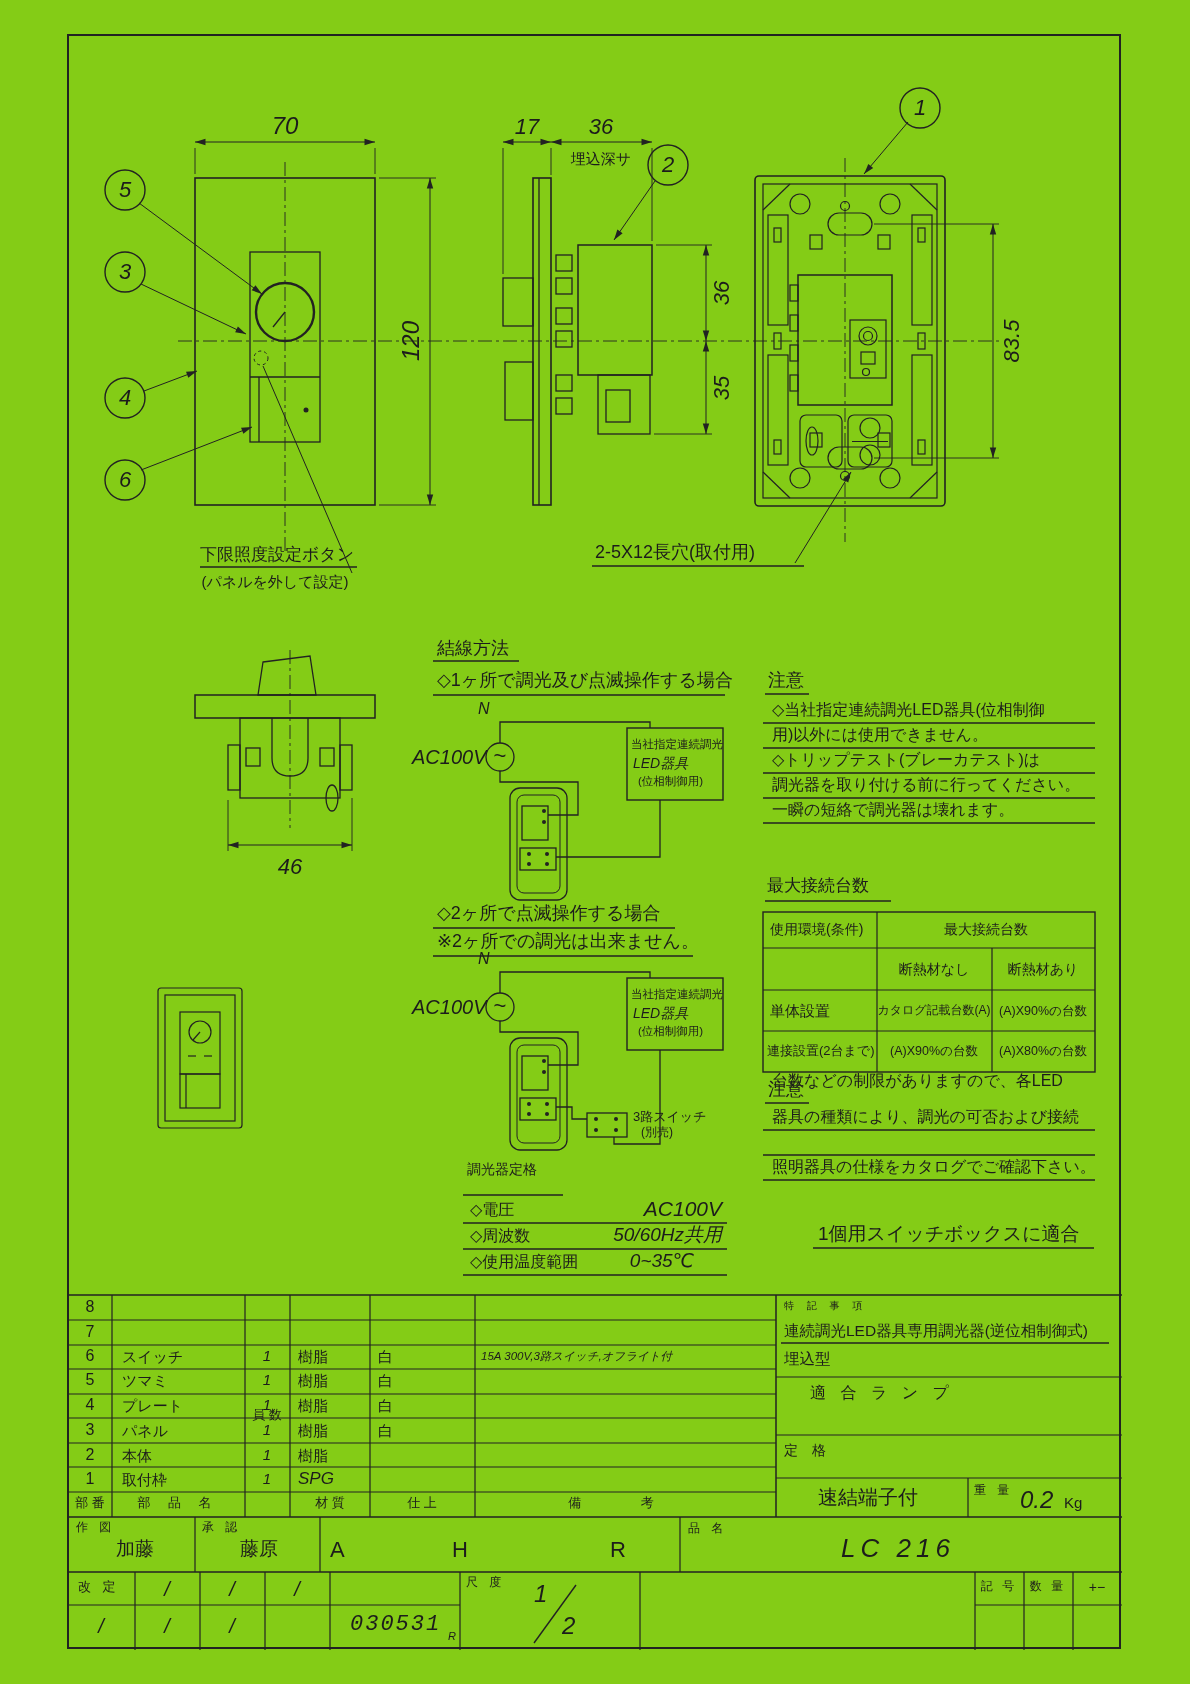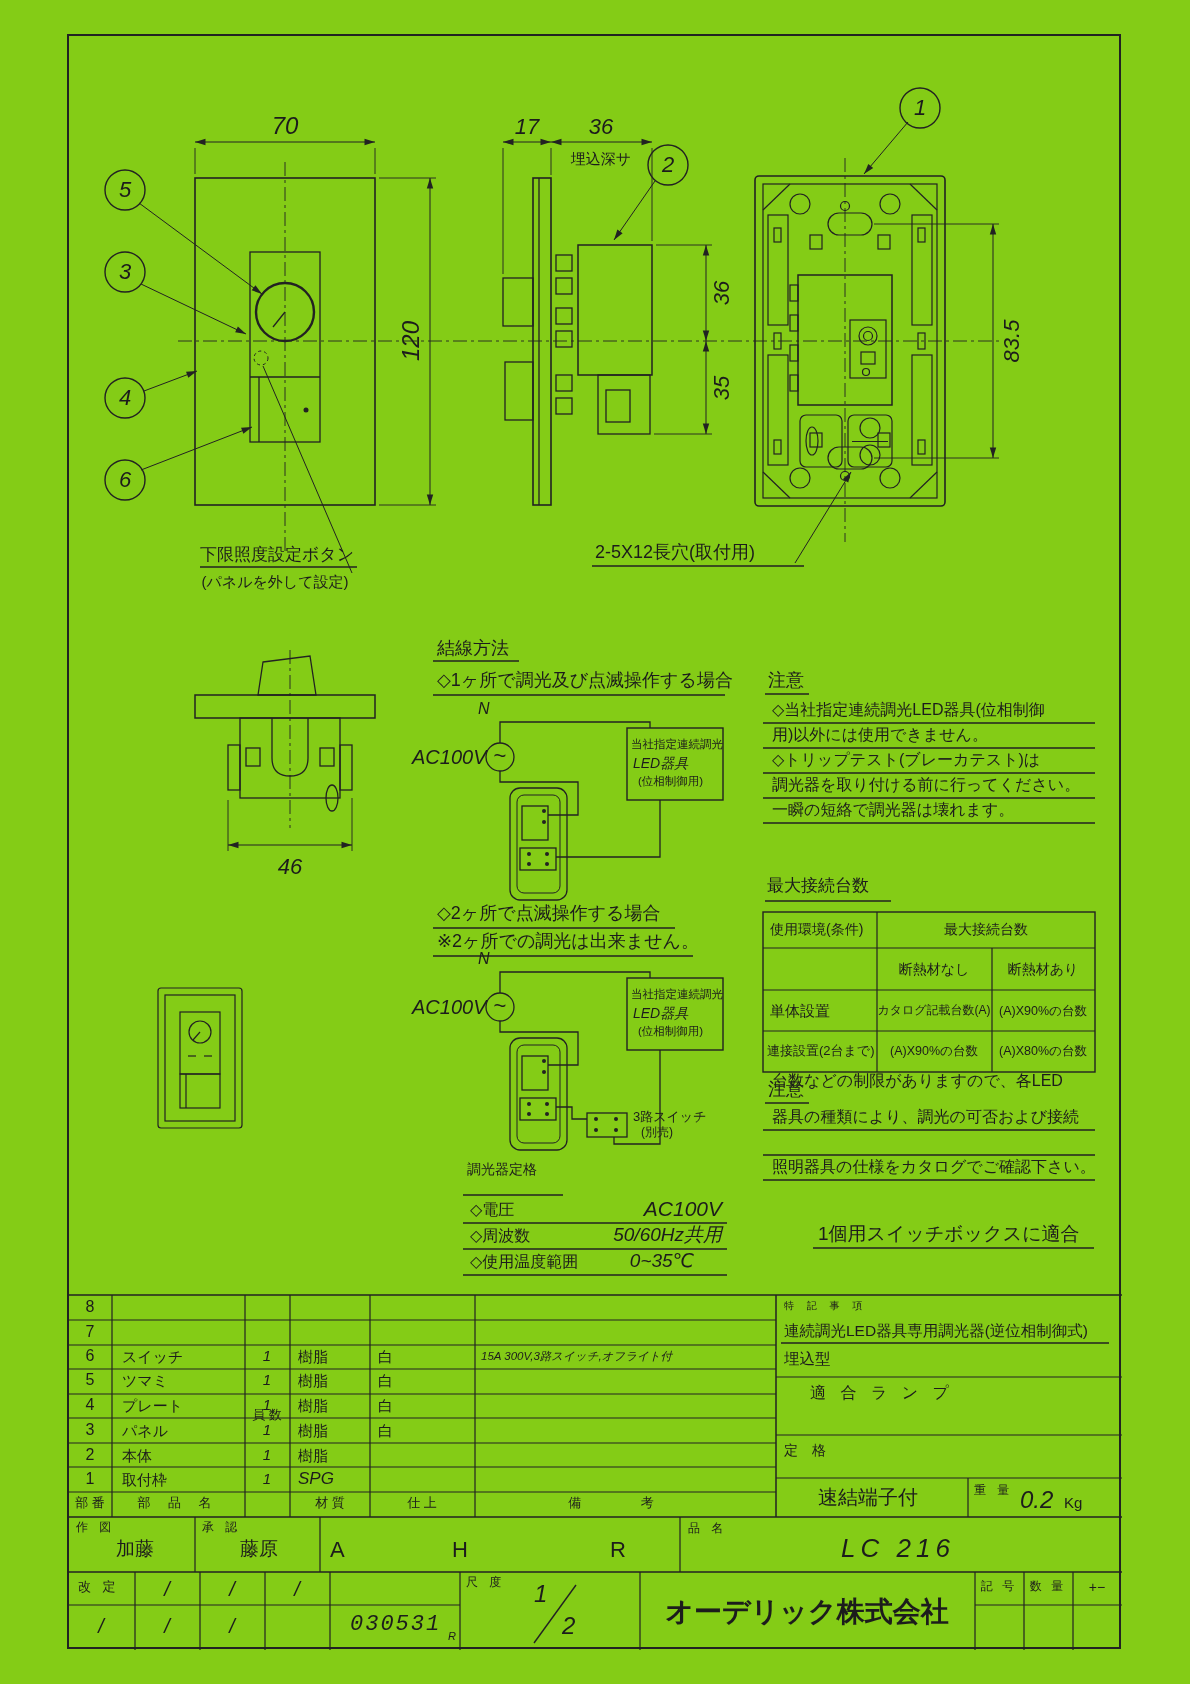--- a/index.html
+++ b/index.html
@@ -440,18 +440,17 @@
 <div class="t it cx" style="left:232px;top:1578px;font-size:20px;">/</div>
 <div class="t it cx" style="left:297px;top:1578px;font-size:20px;">/</div>
 <div class="t it cx" style="left:101px;top:1615px;font-size:20px;">/</div>
 <div class="t it cx" style="left:167px;top:1615px;font-size:20px;">/</div>
 <div class="t it cx" style="left:232px;top:1615px;font-size:20px;">/</div>
 <div class="t it" style="left:350px;top:1612px;font-size:22px;letter-spacing:2px;font-family:Liberation Mono, monospace;">030531</div>
 <div class="t it" style="left:448px;top:1630px;font-size:11px;">R</div>
 <div class="t" style="left:466px;top:1576px;font-size:12px;letter-spacing:4px;">尺 度</div>
 <div class="t it" style="left:534px;top:1580px;font-size:24px;">1</div>
 <div class="t it" style="left:562px;top:1612px;font-size:24px;">2</div>
-<div class="t b cx" style="left:807px;top:1596px;font-size:28px;">オーデリック株式会社</div>
 <div class="t cx" style="left:999px;top:1580px;font-size:12px;letter-spacing:3px;">記 号</div>
 <div class="t cx" style="left:1048px;top:1580px;font-size:12px;letter-spacing:3px;">数 量</div>
 <div class="t cx" style="left:1097px;top:1579px;font-size:14px;">+−</div>
 
 </div>
 
 </body></html>

